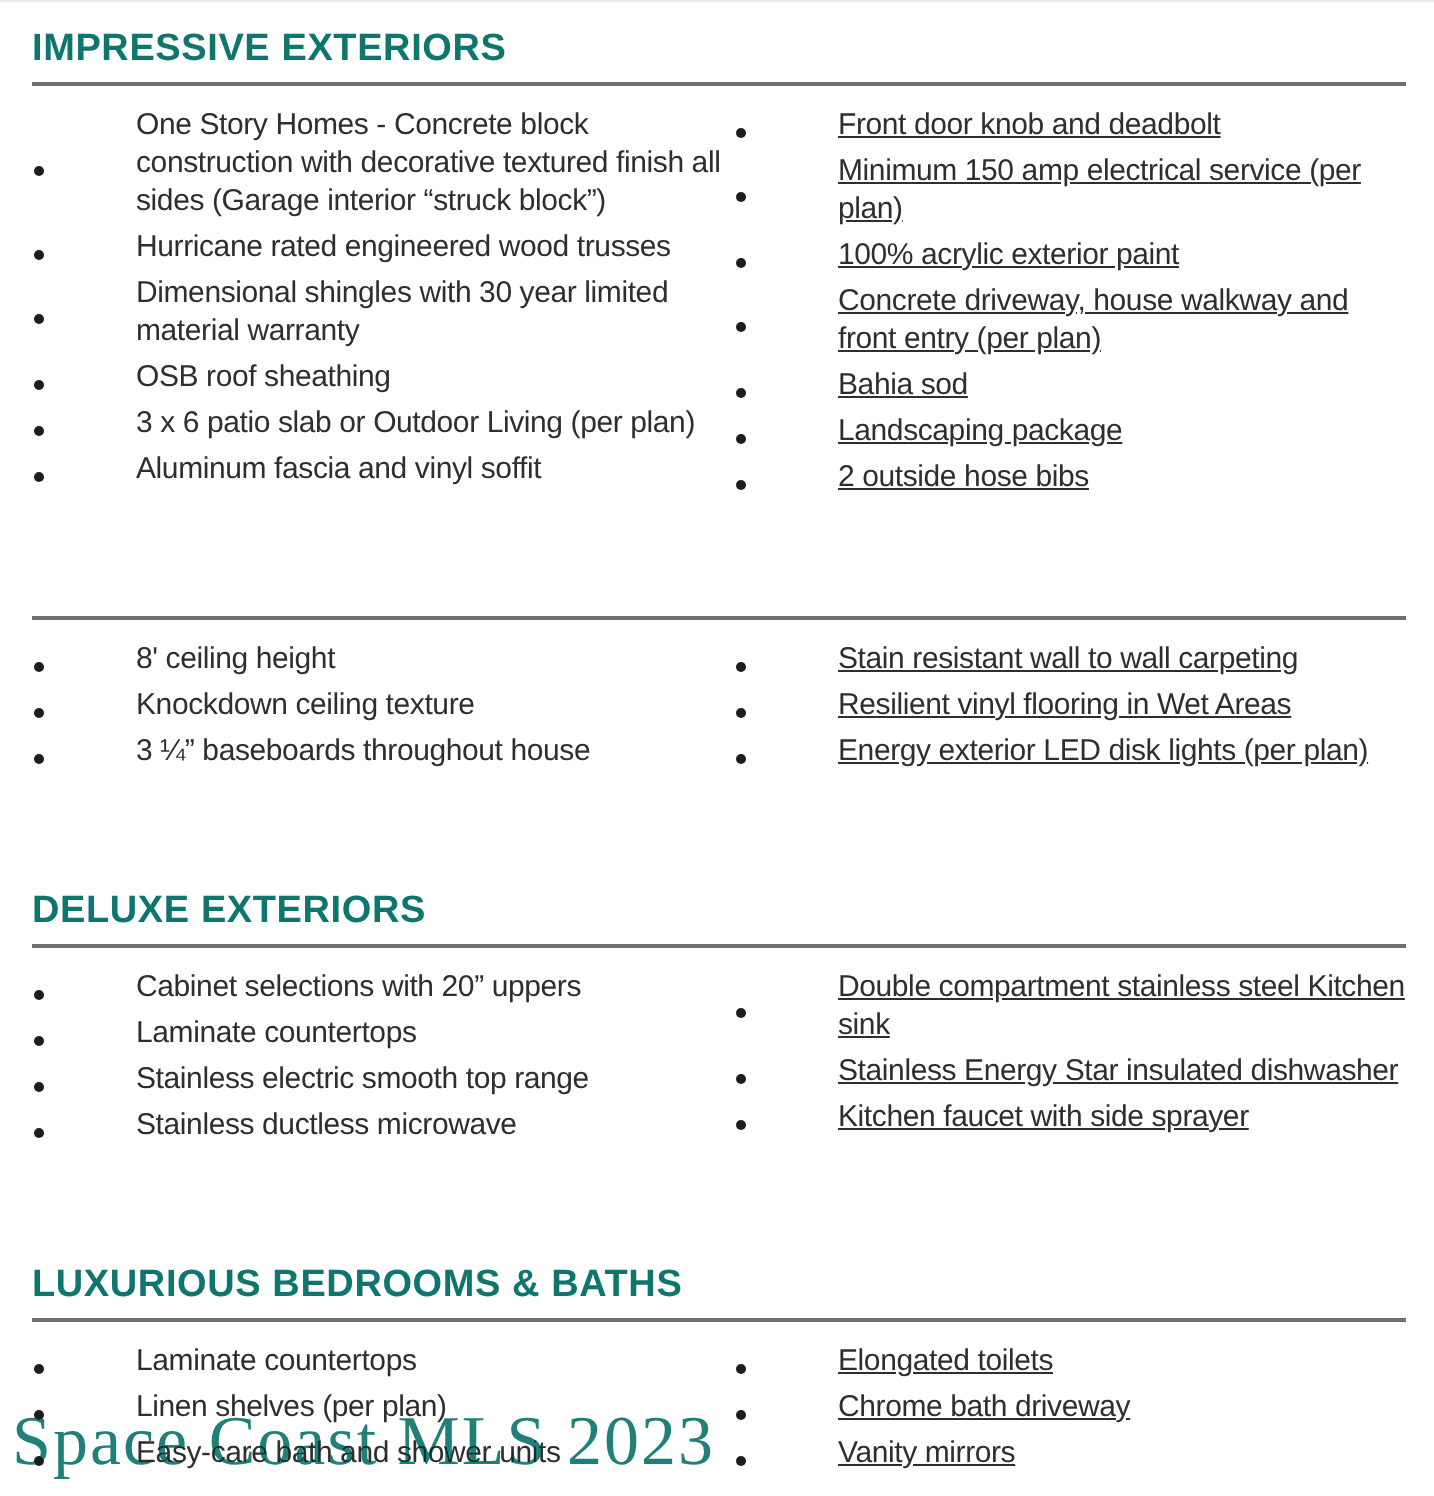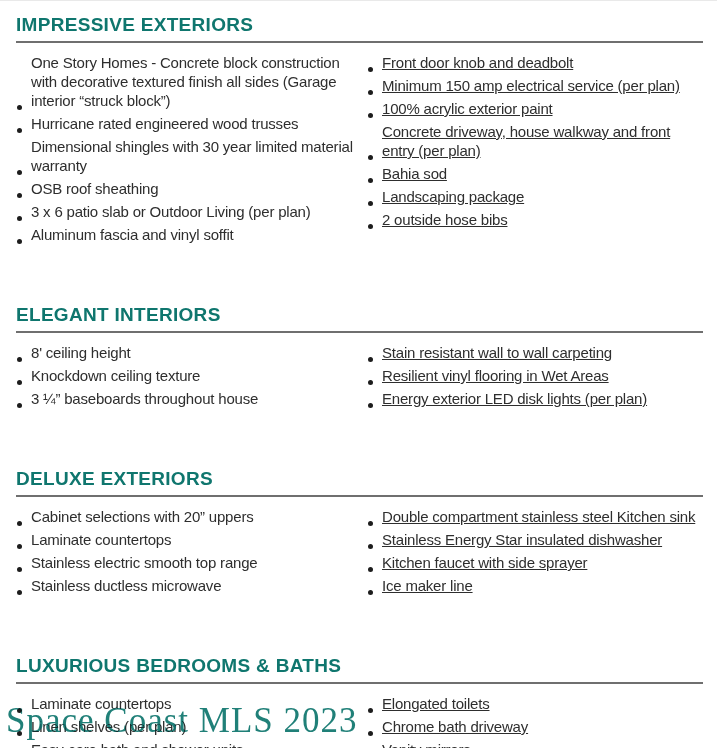--- a/index.html
+++ b/index.html
@@ -30,25 +30,26 @@
   }
   .cols { display: flex; }
   .col {
     list-style: none;
     margin: 0; padding: 0;
   }
   .col.left  { width: 346px; flex: 0 0 346px; }
   .col.right { flex: 1 1 auto; padding-left: 5px; text-decoration: underline; }
   .col li {
     display: flex;
-    align-items: flex-end;
+    align-items: center;
     margin: 0 0 4px 0;
     font-size: 15px;
     letter-spacing: -0.2px;
     line-height: 19px;
+    gap: 37px;
   }
   .dot {
     flex: none;
     width: 5px; height: 5px;
     border-radius: 50%;
     background: #1d1d1d;
     margin: 7px 9px 0 1px;
   }
   .txt { display: block; }
   .watermark {
@@ -126,21 +127,20 @@
           </li>
         <li>
             <span class="dot"></span>
             <span class="txt">2 outside hose bibs</span>
           </li>
       </ul>
     </div>
   </section>
 
   <section class="feature-section">
-    <h2 class="section-title">ELEGANT INTERIORS</h2>
     <div class="rule"></div>
     <div class="cols">
       <ul class="col left">
         <li>
             <span class="dot"></span>
             <span class="txt">8' ceiling height</span>
           </li>
         <li>
             <span class="dot"></span>
             <span class="txt">Knockdown ceiling texture</span>
@@ -195,24 +195,20 @@
             <span class="txt">Double compartment stainless steel Kitchen sink</span>
           </li>
         <li>
             <span class="dot"></span>
             <span class="txt">Stainless Energy Star insulated dishwasher</span>
           </li>
         <li>
             <span class="dot"></span>
             <span class="txt">Kitchen faucet with side sprayer</span>
           </li>
-        <li>
-            <span class="dot"></span>
-            <span class="txt">Ice maker line</span>
-          </li>
       </ul>
     </div>
   </section>
 
   <section class="feature-section">
     <h2 class="section-title">LUXURIOUS BEDROOMS &amp; BATHS</h2>
     <div class="rule"></div>
     <div class="cols">
       <ul class="col left">
         <li>

